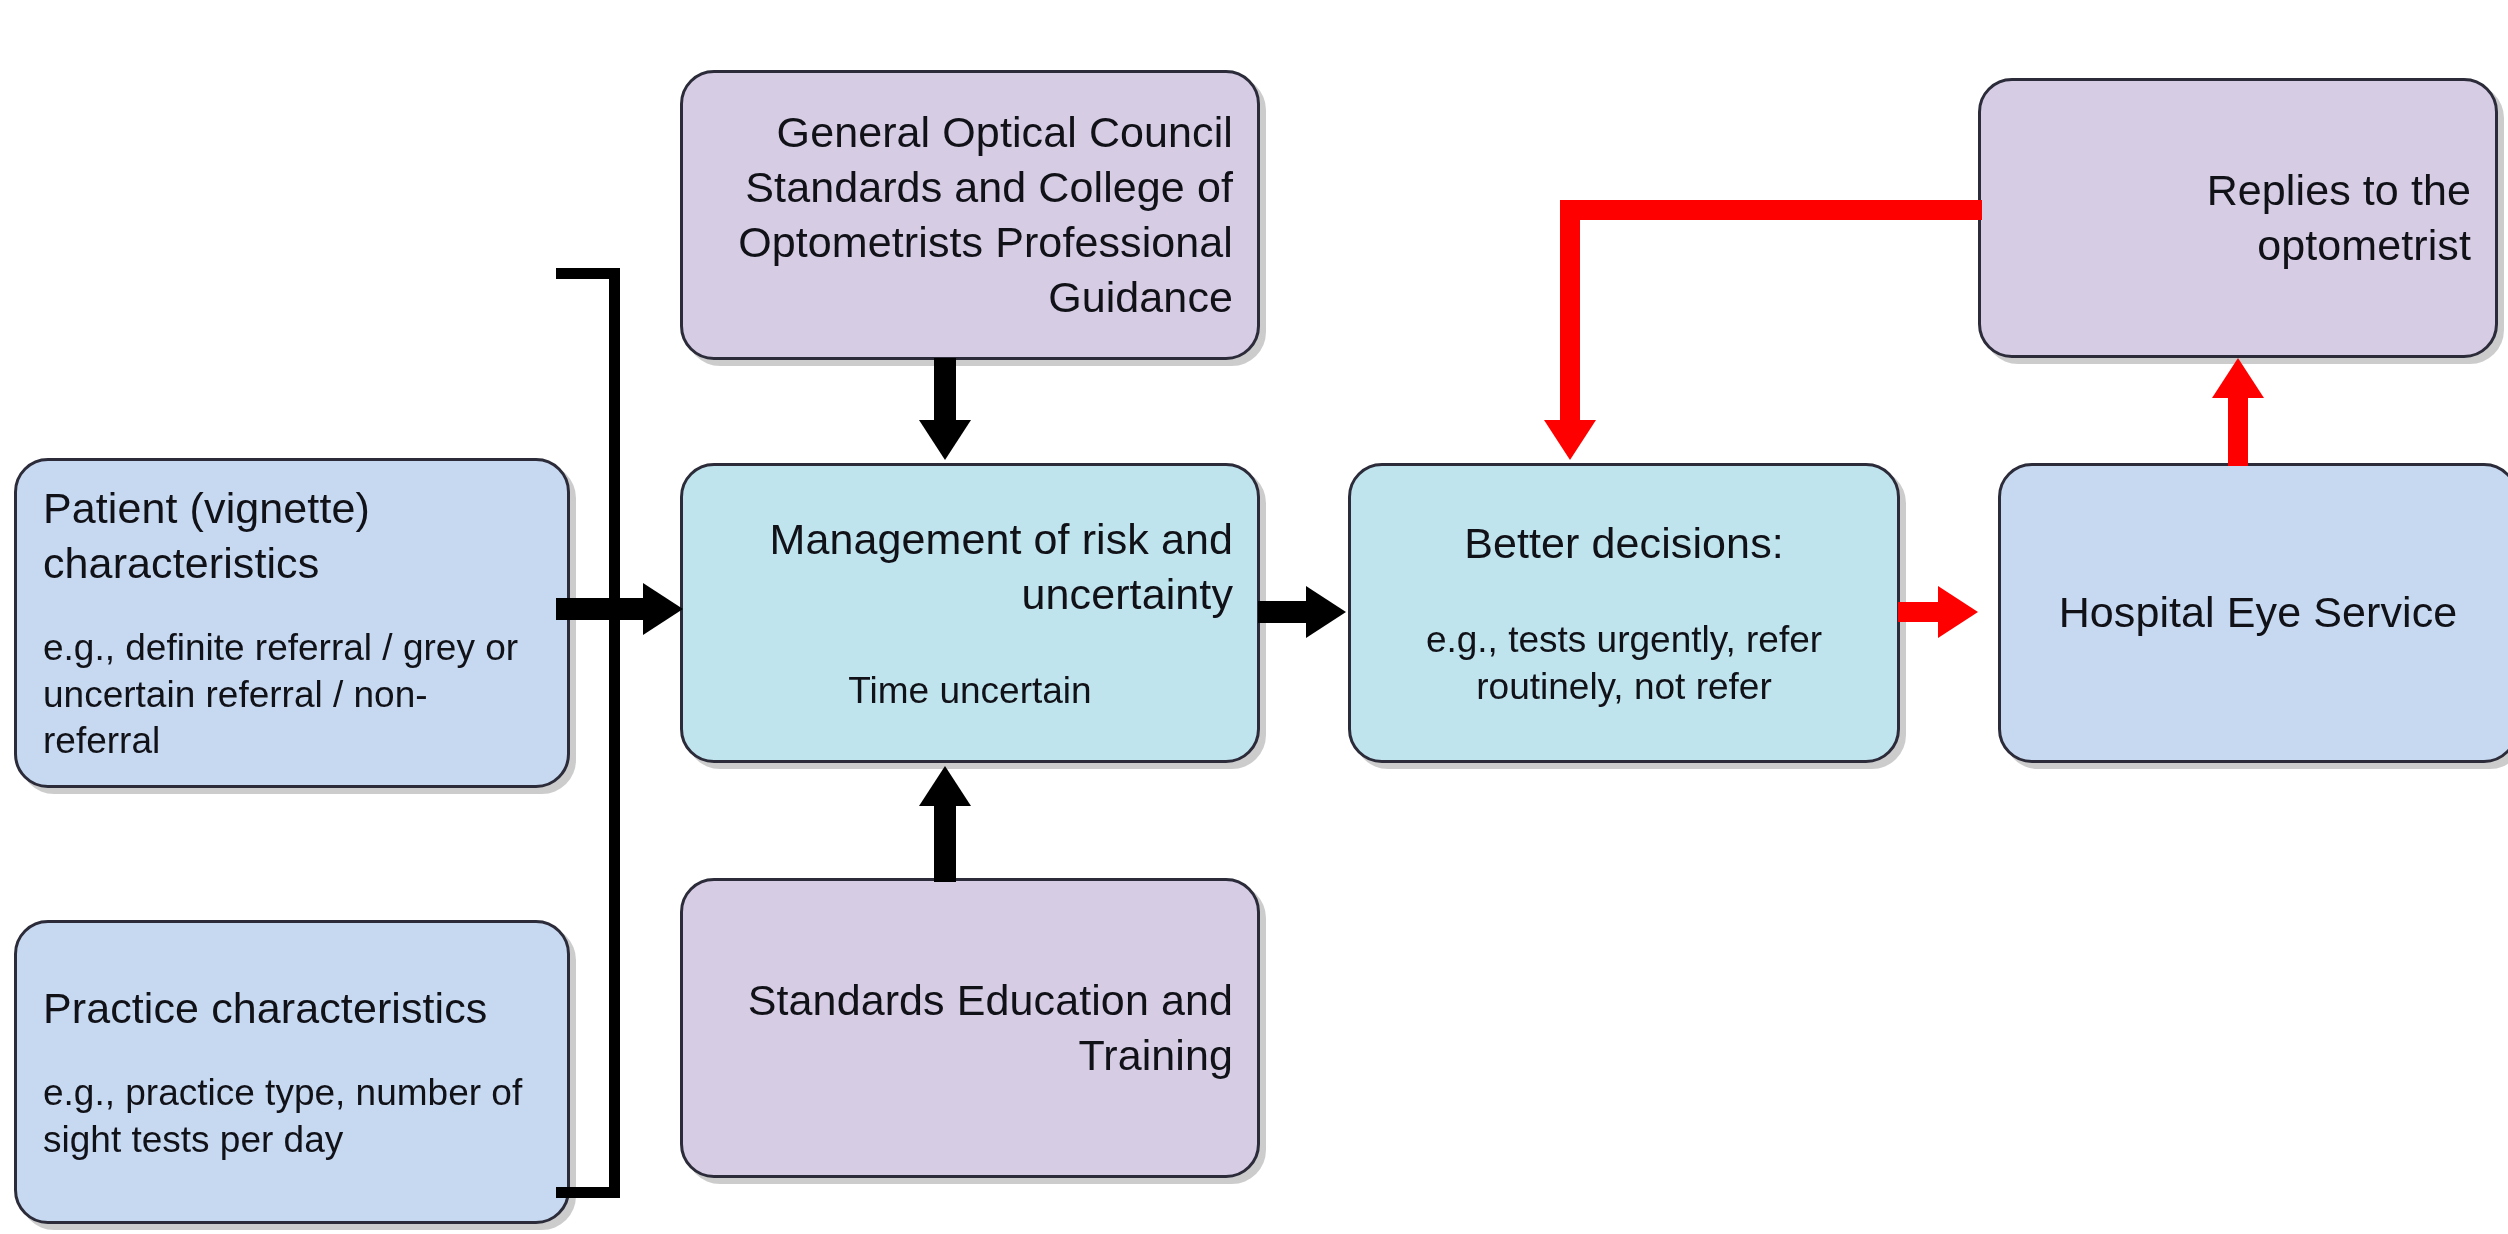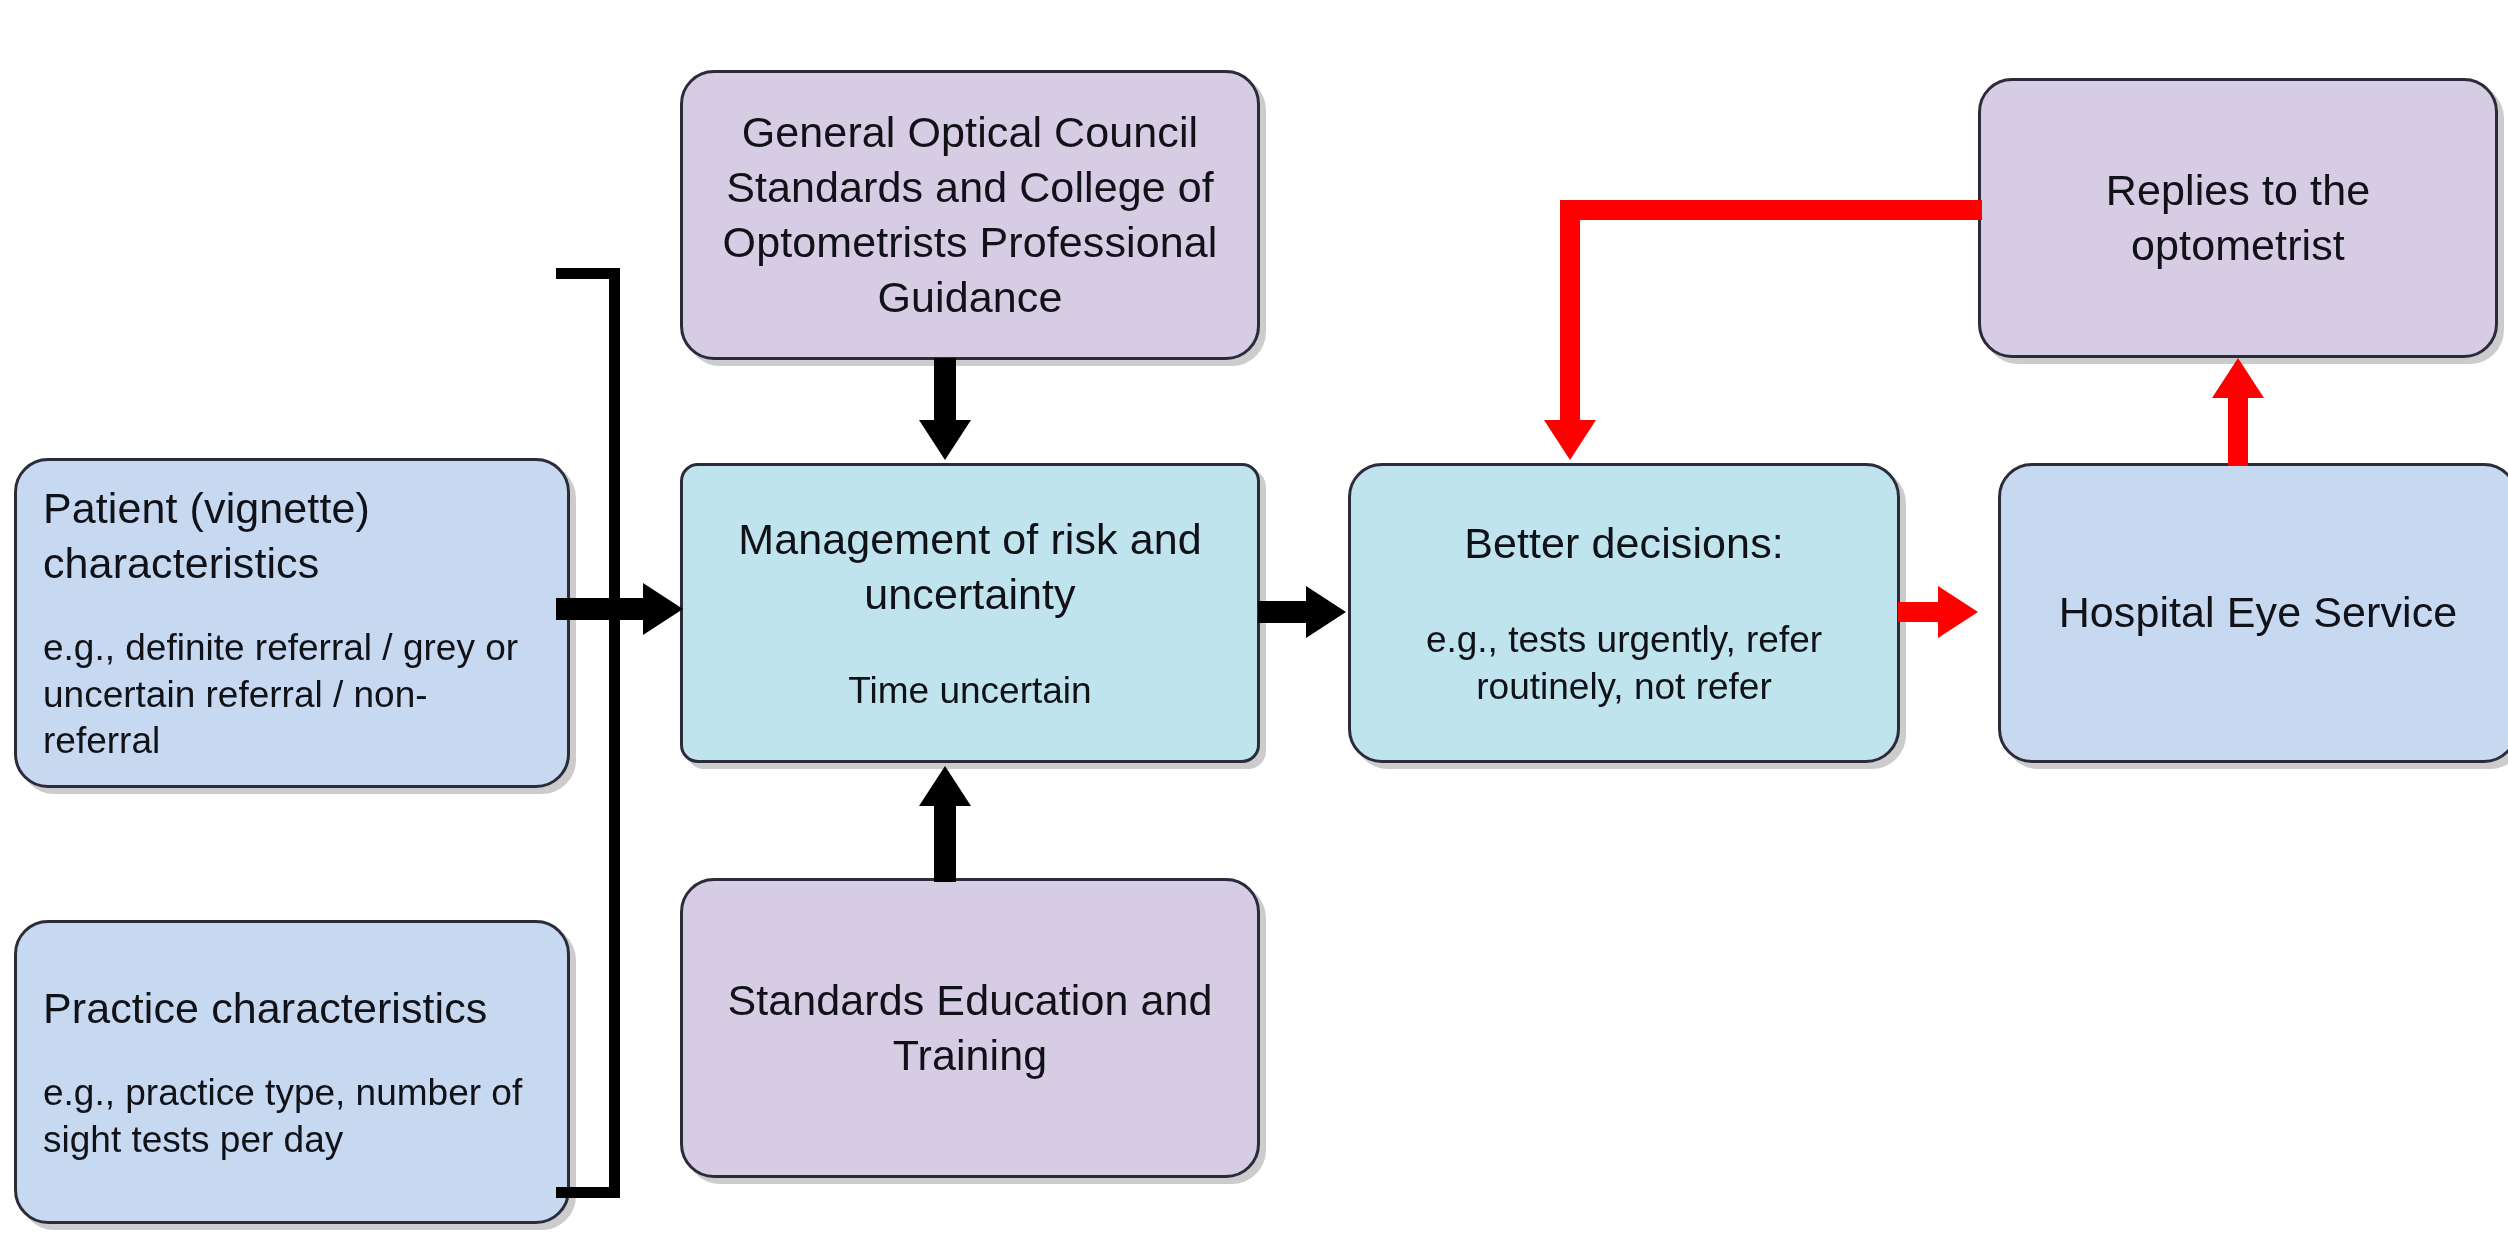--- a/index.html
+++ b/index.html
@@ -29,21 +29,21 @@
   }
   .blue{background:#c6d9f1;}
   .purple{background:#d6cce4;}
   .teal{background:#bfe4ee;}
 
   
   .leftal{align-items:flex-start;padding:30px 26px;}
   .leftal .title{text-align:left;}
   .leftal .sub{text-align:left;margin-top:34px;}
   .centered{align-items:center;padding:22px 24px;}
-  .centered .title{text-align:center;}
+  .centered .title{text-align:right;}
   .centered .sub{text-align:center;margin-top:46px;}
 
   
   .ln{position:absolute;background:#000;}
   .lnred{position:absolute;background:#ff0000;}
   .arrow{position:absolute;width:0;height:0;}
   .ar-right{border-top:26px solid transparent;border-bottom:26px solid transparent;border-left:40px solid #000;}
   .ar-down{border-left:26px solid transparent;border-right:26px solid transparent;border-top:40px solid #000;}
   .ar-up{border-left:26px solid transparent;border-right:26px solid transparent;border-bottom:40px solid #000;}
   .ar-right-red{border-top:26px solid transparent;border-bottom:26px solid transparent;border-left:40px solid #ff0000;}
@@ -63,21 +63,21 @@
 
   <div class="node blue leftal" style="left:14px;top:920px;width:556px;height:304px;">
     <div class="title">Practice characteristics</div>
     <div class="sub">e.g., practice type, number of sight tests per day</div>
   </div>
 
   <div class="node purple centered" style="left:680px;top:70px;width:580px;height:290px;">
     <div class="title">General Optical Council Standards and College of Optometrists Professional Guidance</div>
   </div>
 
-  <div class="node teal centered" style="left:680px;top:463px;width:580px;height:300px;border-radius:18px;">
+  <div class="node teal centered" style="left:680px;top:463px;width:580px;height:300px;">
     <div class="title">Management of risk and uncertainty</div>
     <div class="sub">Time uncertain</div>
   </div>
 
   <div class="node purple centered" style="left:680px;top:878px;width:580px;height:300px;">
     <div class="title">Standards Education and Training</div>
   </div>
 
   <div class="node teal centered" style="left:1348px;top:463px;width:552px;height:300px;">
     <div class="title">Better decisions:</div>

